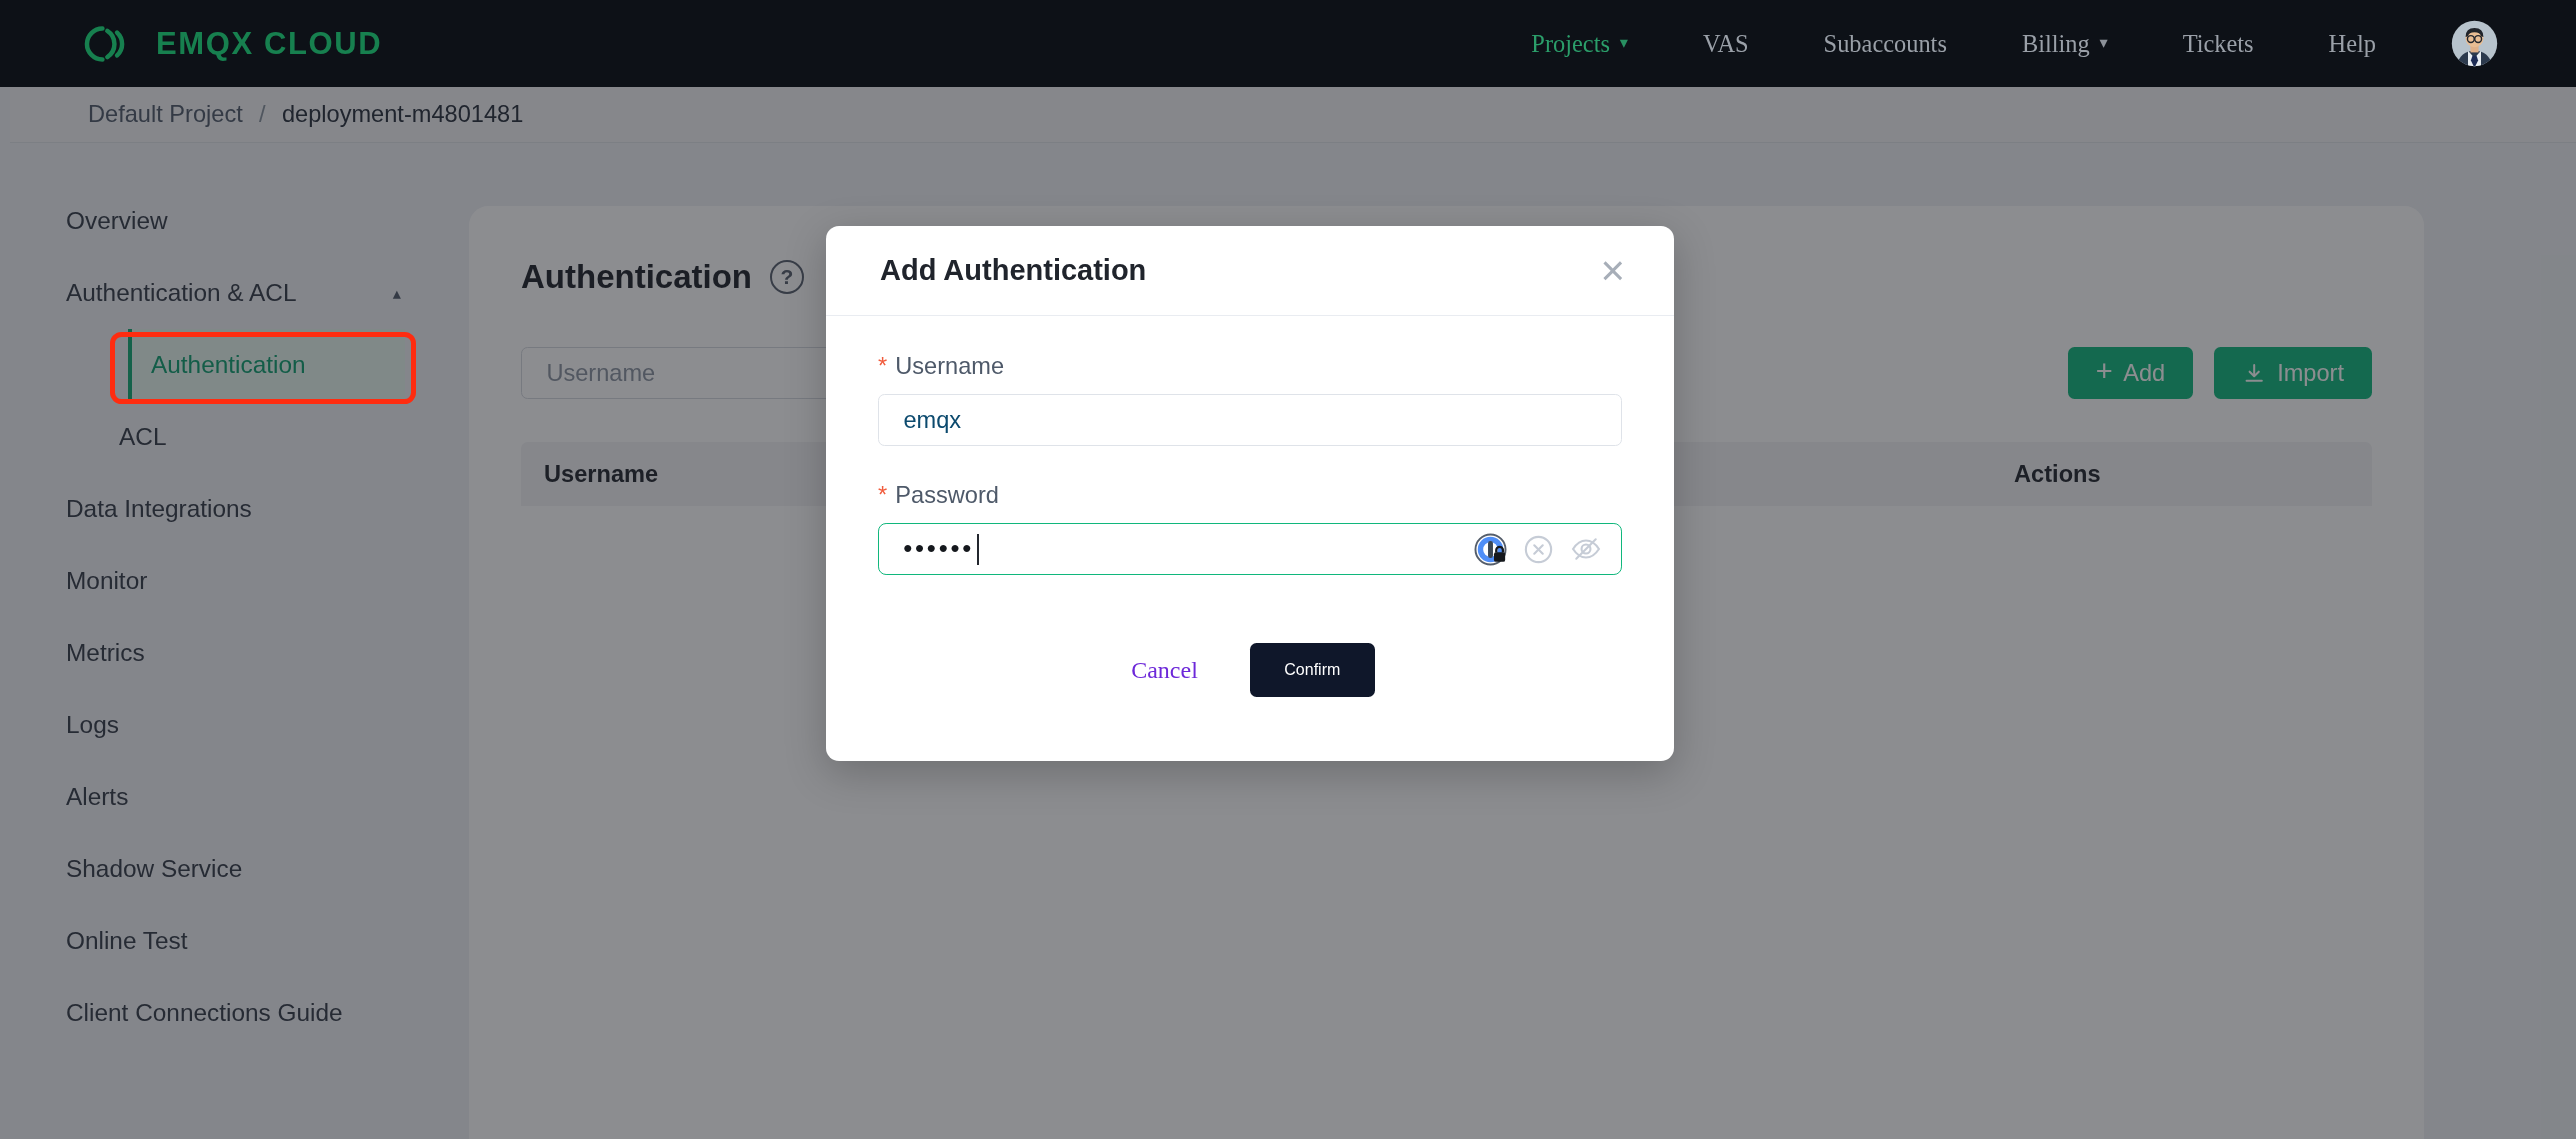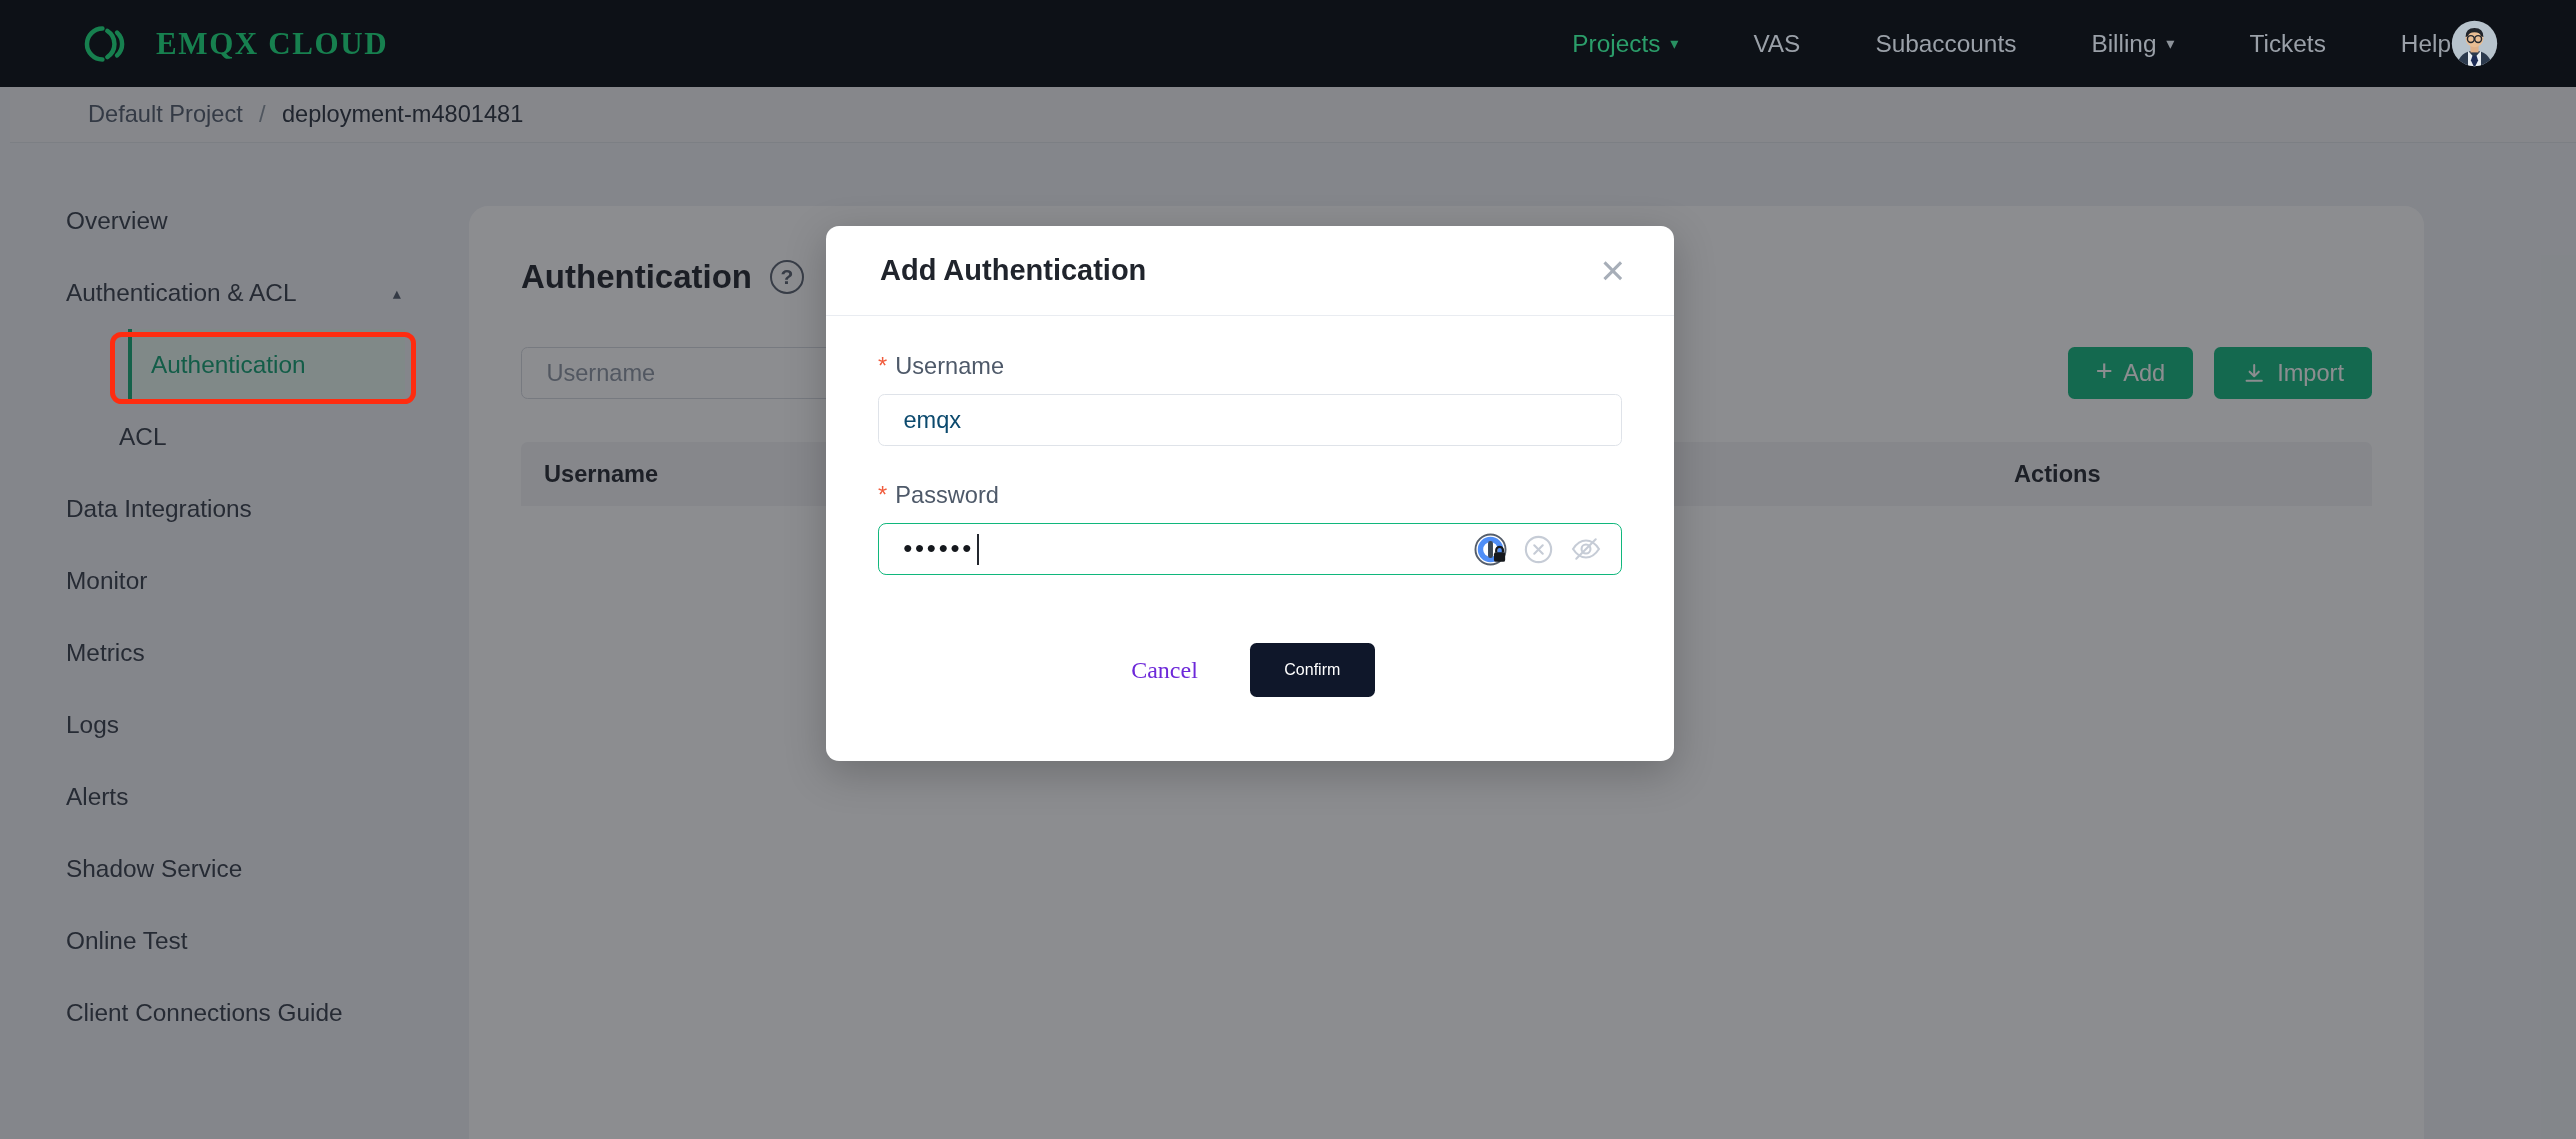--- a/index.html
+++ b/index.html
@@ -9,22 +9,22 @@
     font-family:"Liberation Sans","DejaVu Sans",sans-serif;
     -webkit-font-smoothing:antialiased;
   }
   
   .topbar{
     position:absolute;top:0;left:0;right:0;height:87px;
     background:#0d1117;display:flex;align-items:center;
     padding:0 78px;box-sizing:border-box;z-index:30;
   }
   .logo{display:flex;align-items:center;gap:21px;}
-  .logo-text{font-size:31px;font-weight:700;letter-spacing:1.6px;color:#17804f;font-family:Liberation Serif, serif;}
-  .nav{margin-left:auto;display:flex;align-items:center;gap:75px;}
+  .logo-text{font-size:31px;font-weight:700;letter-spacing:1.6px;color:#17804f;}
+  .nav{margin-left:auto;display:flex;align-items:center;gap:75px;padding-right:75px;font-family:Liberation Serif, serif;}
   .nav-item{font-size:24.4px;color:#9aa0a8;display:flex;align-items:center;gap:9.8px;cursor:pointer;white-space:nowrap;}
   .nav-item.active{color:#2b9e6a;}
   .nav-caret{font-size:16.3px;line-height:1;opacity:.9;}
   .avatar{width:47px;height:47px;border-radius:50%;overflow:hidden;flex:0 0 auto;}
   
   .breadcrumb{
     position:absolute;top:87px;left:0;right:0;height:56px;
     background:#f2f3f5;border-bottom:0.8px solid #dfe2e7;
     display:flex;align-items:center;gap:16.3px;padding:0 78px;box-sizing:border-box;
     font-size:23.6px;

